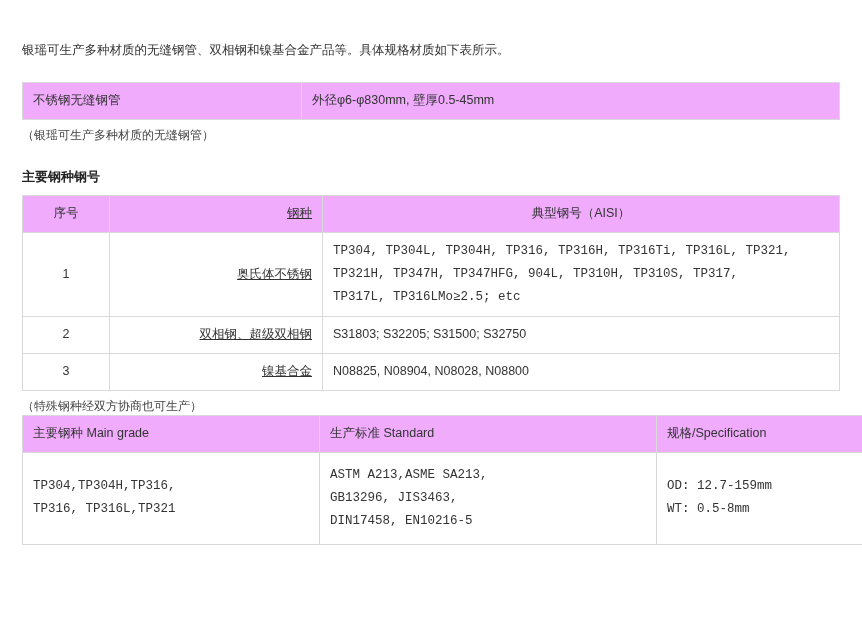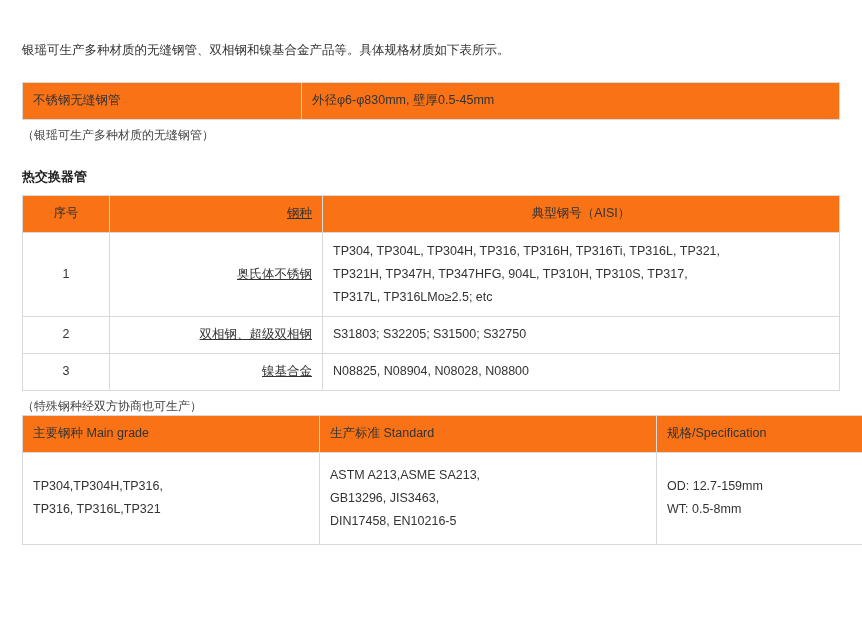--- a/index.html
+++ b/index.html
@@ -37,35 +37,35 @@
     border: 1px solid #d9d9d9;
     padding: 7px 10px;
     font-size: 12.5px;
     color: #333;
     font-weight: normal;
     text-align: left;
     vertical-align: middle;
     line-height: 1.75;
   }
   .hdr td, .hdr th {
-    background: #f97316;
+    background: #f0abfc;
     color: #333;
   }
   .note {
     font-size: 12px;
     color: #444;
     margin: 7px 0 0 0;
   }
   .sec-title {
     font-size: 13px;
     font-weight: bold;
     color: #222;
     margin: 24px 0 9px 0;
   }
-  .cell-lines div { line-height: 1.85; }
+  .cell-lines div { line-height: 1.85; font-family: Liberation Mono, monospace; }
   .t1 td:first-child { width: 258px; }
   .t2 td.c0, .t2 th.c0 { width: 66px; text-align: center; }
   .t2 td.c1, .t2 th.c1 { width: 192px; text-align: right; text-decoration: underline; }
   .t2 th.c2 { text-align: center; }
   .t3 td.c0, .t3 th.c0 { width: 276px; }
   .t3 td.c1, .t3 th.c1 { width: 316px; }
   .t3 td.c2, .t3 th.c2 { width: 226px; }
   .t3 td { vertical-align: top; }
   .t3 td.vmid { vertical-align: middle; }
   .pad-top td { padding-top: 11px; padding-bottom: 11px; }
@@ -80,21 +80,21 @@
   <table class="t1">
     <tbody>
       <tr class="hdr">
         <td>不锈钢无缝钢管</td>
         <td>外径φ6-φ830mm, 壁厚0.5-45mm</td>
       </tr>
     </tbody>
   </table>
   <p class="note">（银瑶可生产多种材质的无缝钢管）</p>
 
-  <h3 class="sec-title">热交换器管</h3>
+  <h3 class="sec-title">主要钢种钢号</h3>
 
   <table class="t2">
     <thead>
       <tr class="hdr">
         <th class="c0">序号</th>
         <th class="c1">钢种</th>
         <th class="c2">典型钢号（AISI）</th>
       </tr>
     </thead>
     <tbody>

